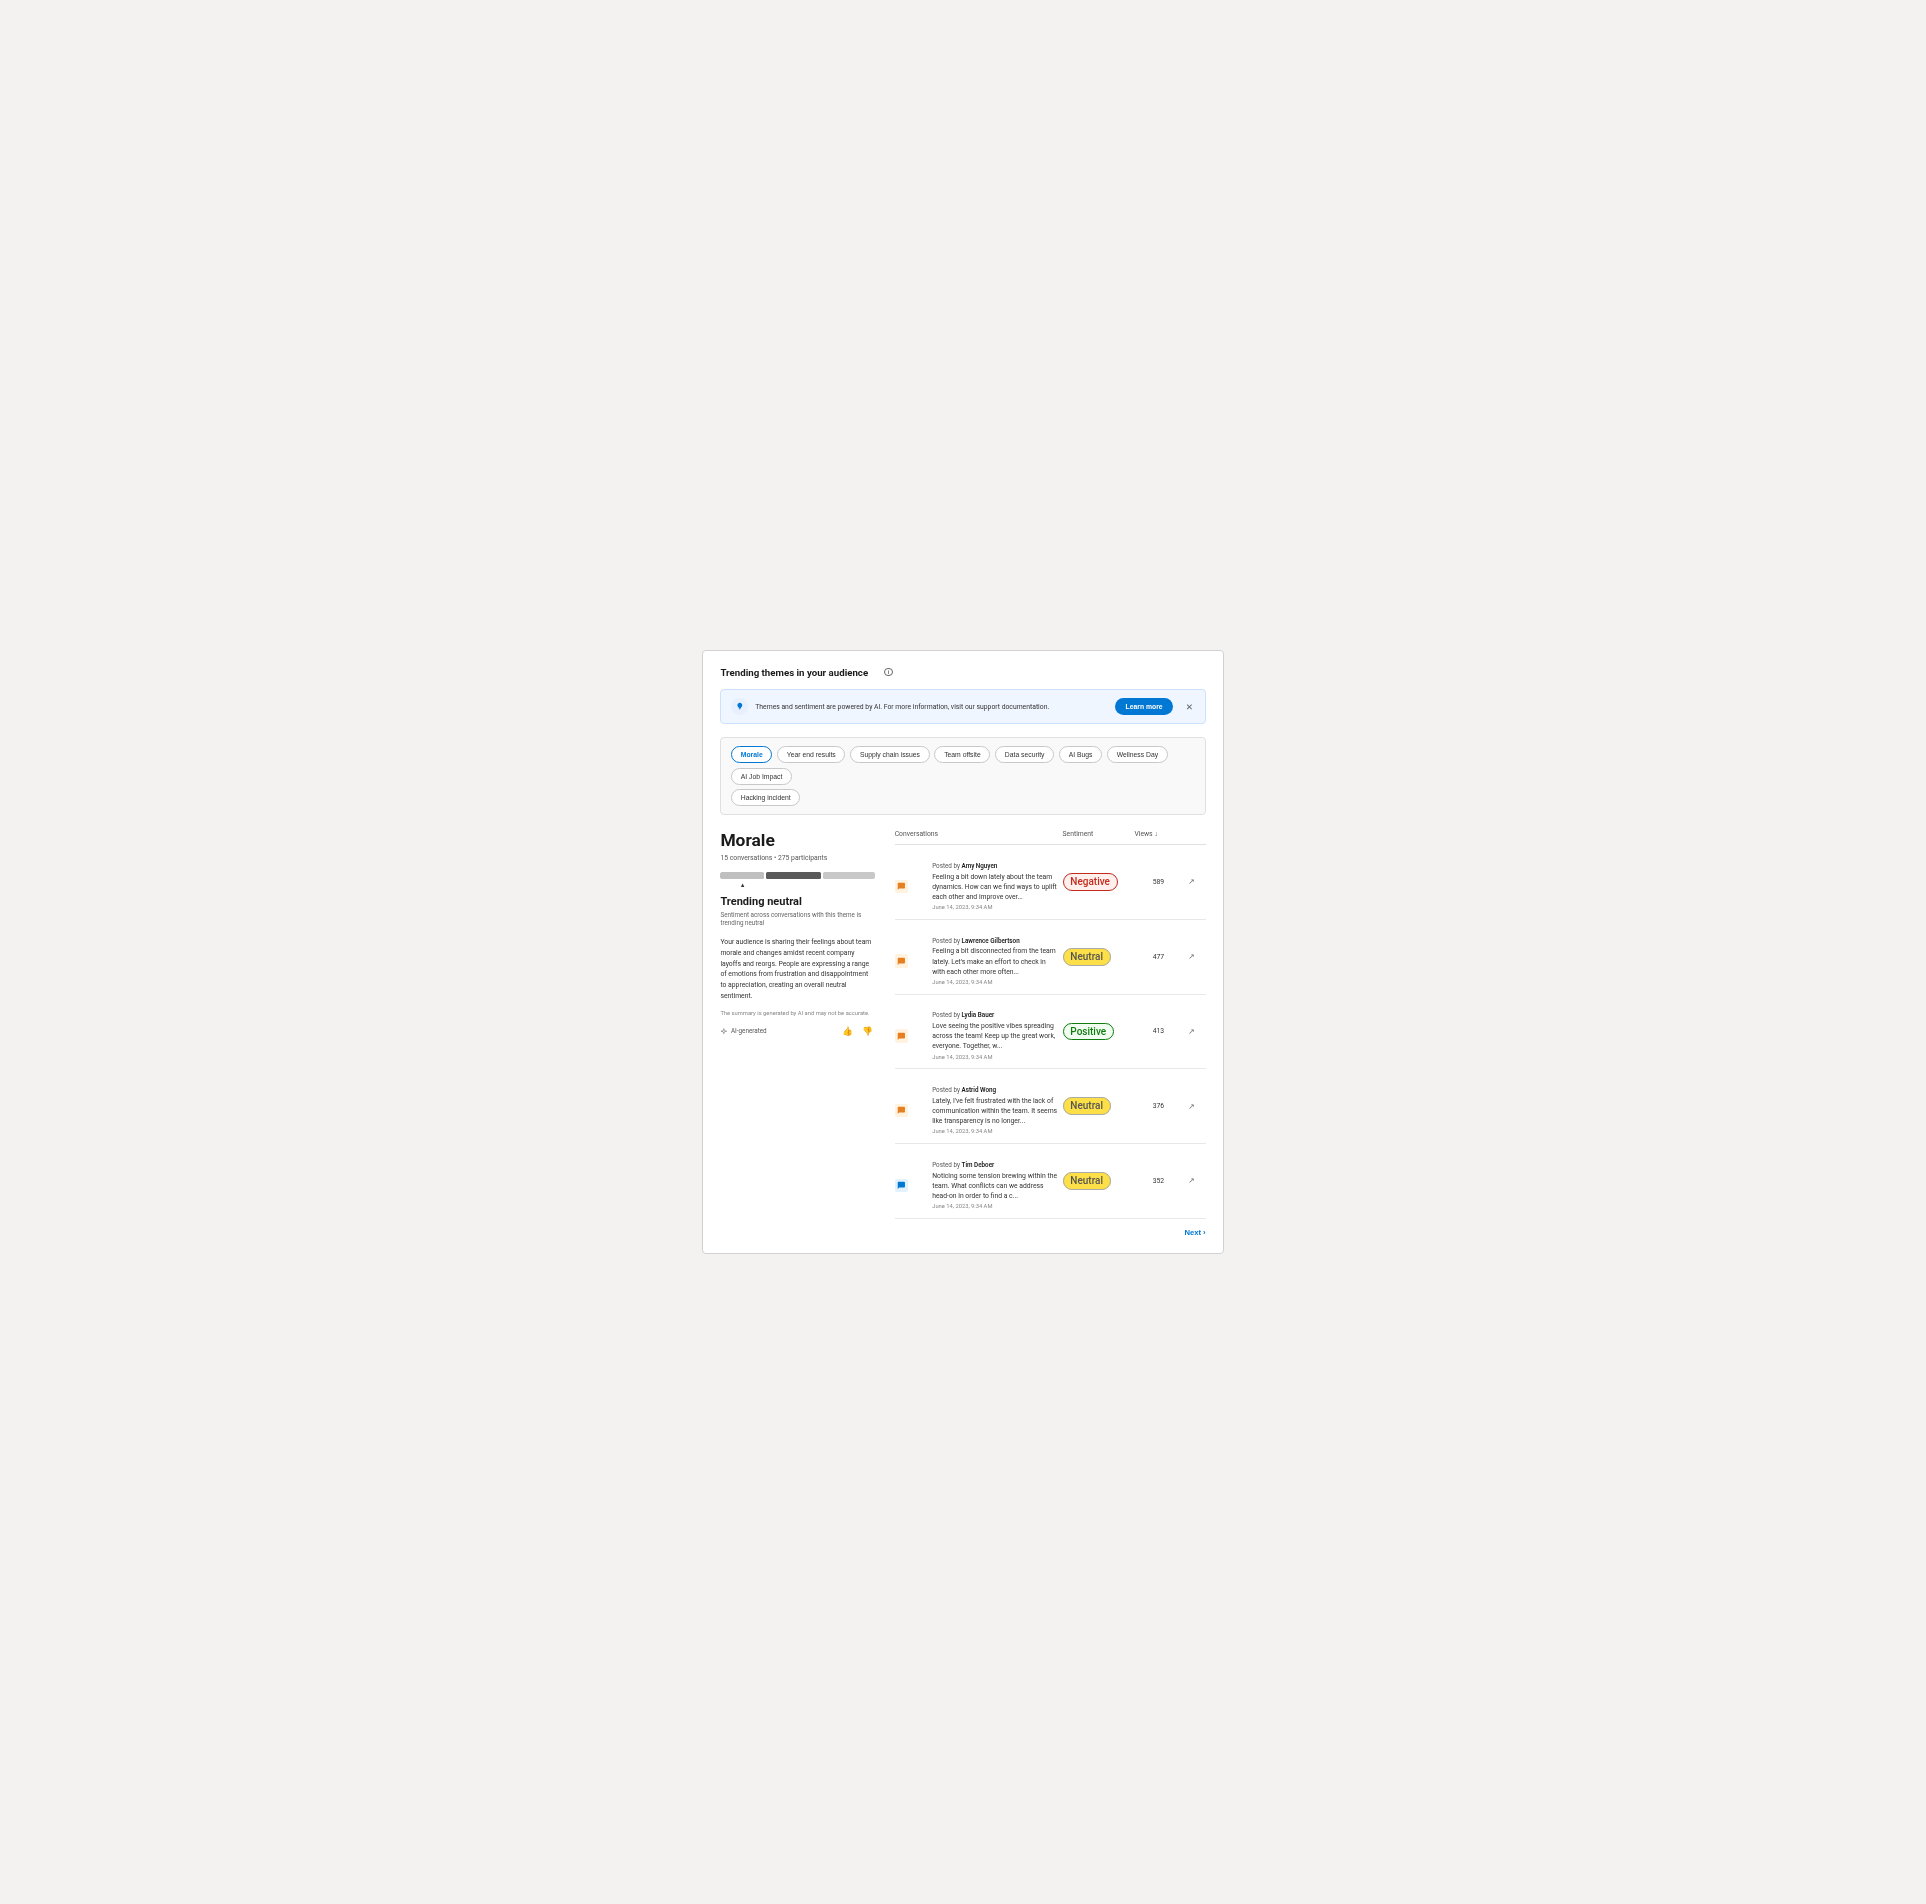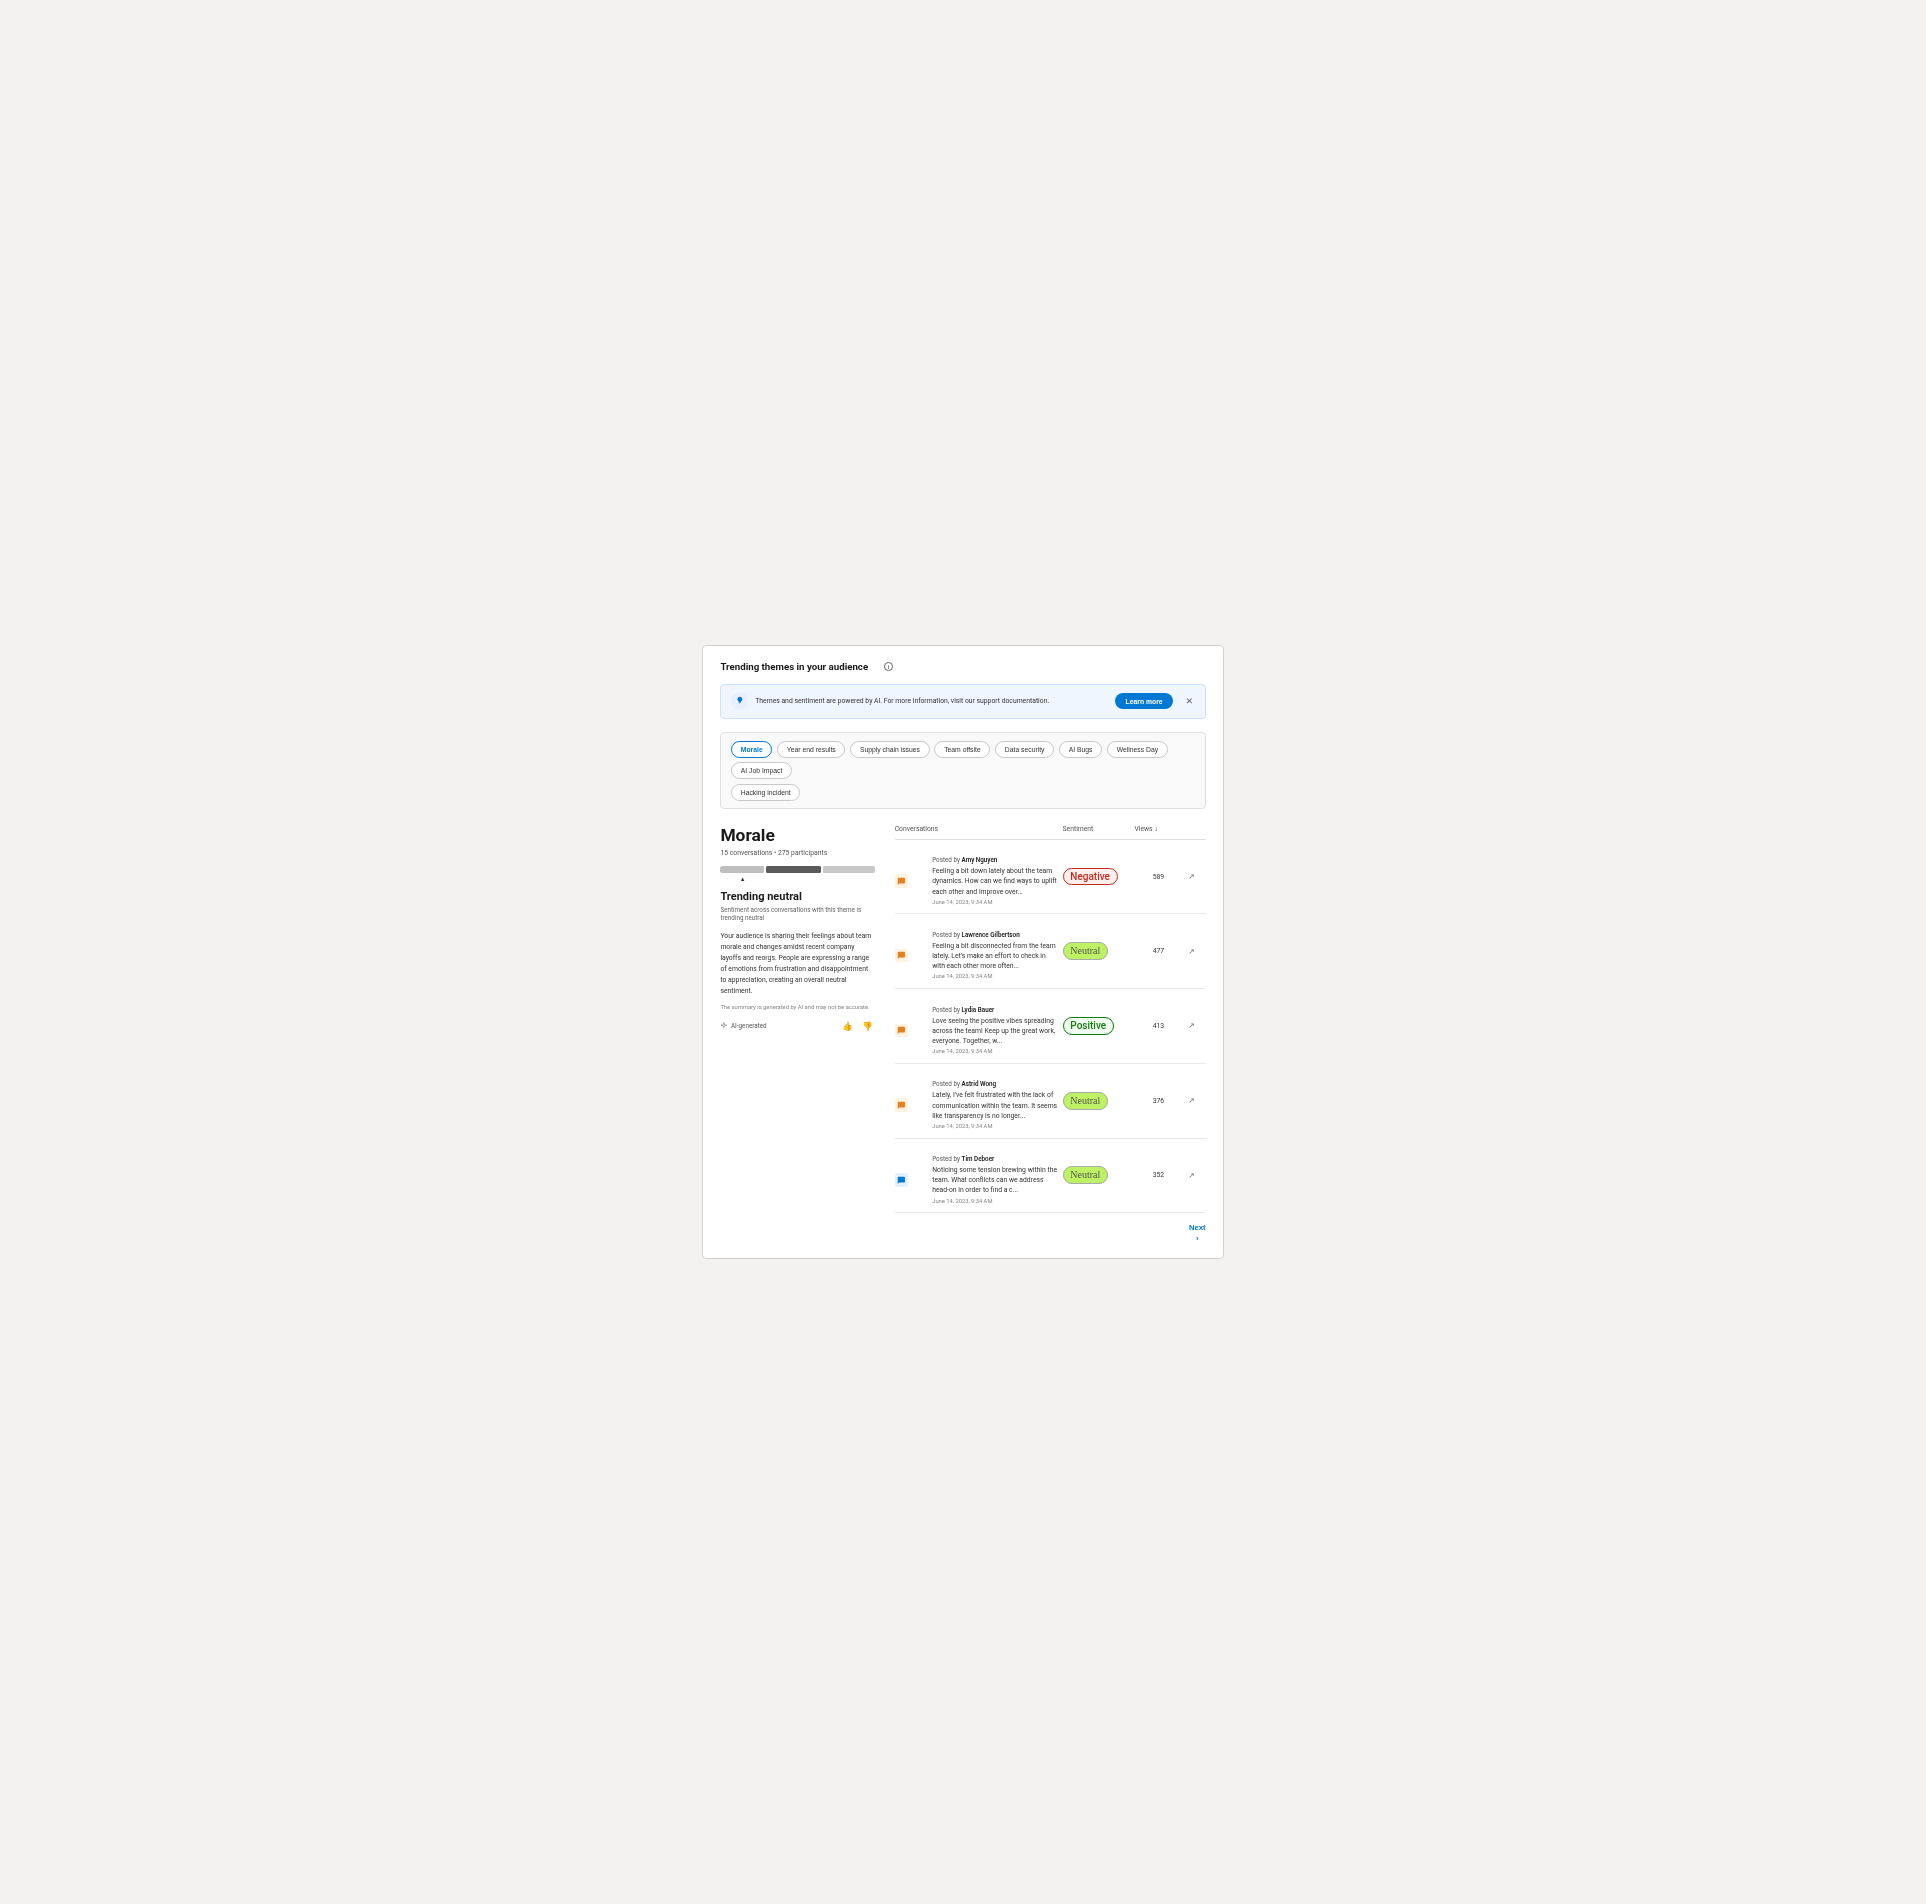--- a/index.html
+++ b/index.html
@@ -285,22 +285,21 @@
       white-space: nowrap;
     }
     .badge-negative {
       color: #c42b1c;
       border-color: #c42b1c;
       background: #fff0ee;
     }
     .badge-neutral {
       color: #555;
       border-color: #aaa;
-      background: #bef264;
-      font-family: Liberation Serif, serif;
+      background: #fde047;
     }
     .badge-positive {
       color: #107c10;
       border-color: #107c10;
       background: #f0fdf0;
     }
     .views-cell {
       font-size: 6.8px;
       color: #333;
       text-align: center;
@@ -323,21 +322,20 @@
     .next-btn {
       background: none;
       border: none;
       cursor: pointer;
       font-size: 7.7px;
       color: #0078d4;
       font-weight: 600;
       display: flex;
       align-items: center;
       gap: 1.9px;
-      flex-direction: column;
     }
   </style>
 </head>
 <body>
 
 <div class="container">
 
   <div class="page-title">
     <span>Trending themes in your audience</span>
     <span class="info-icon">i</span>

